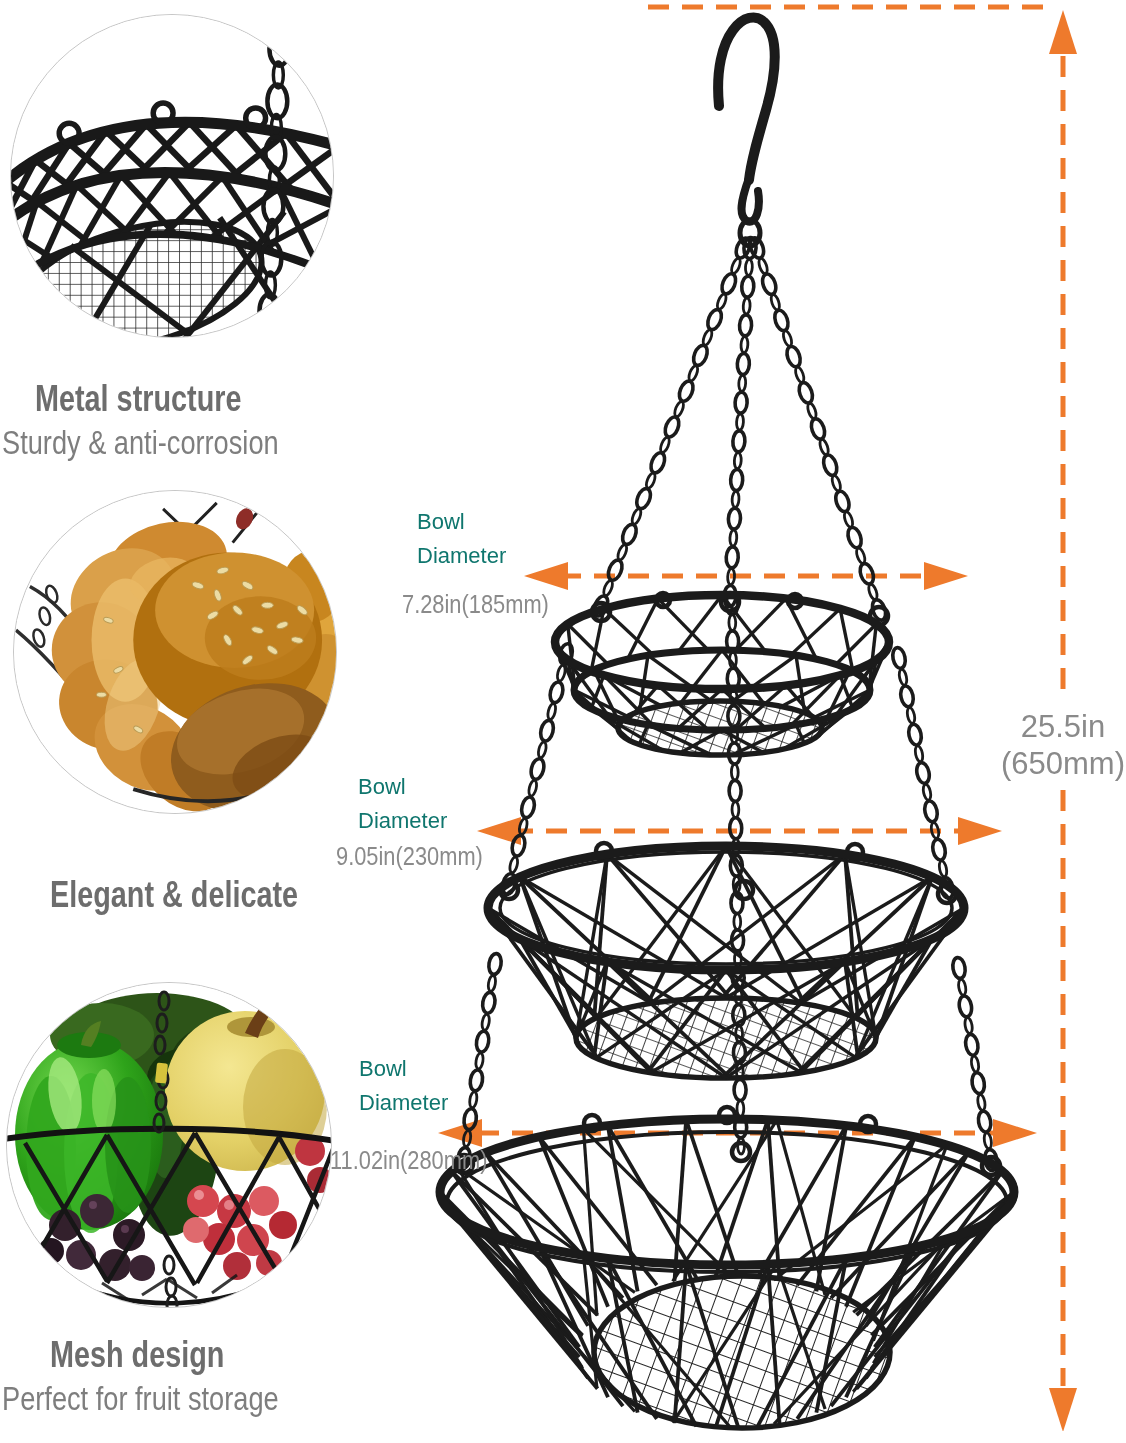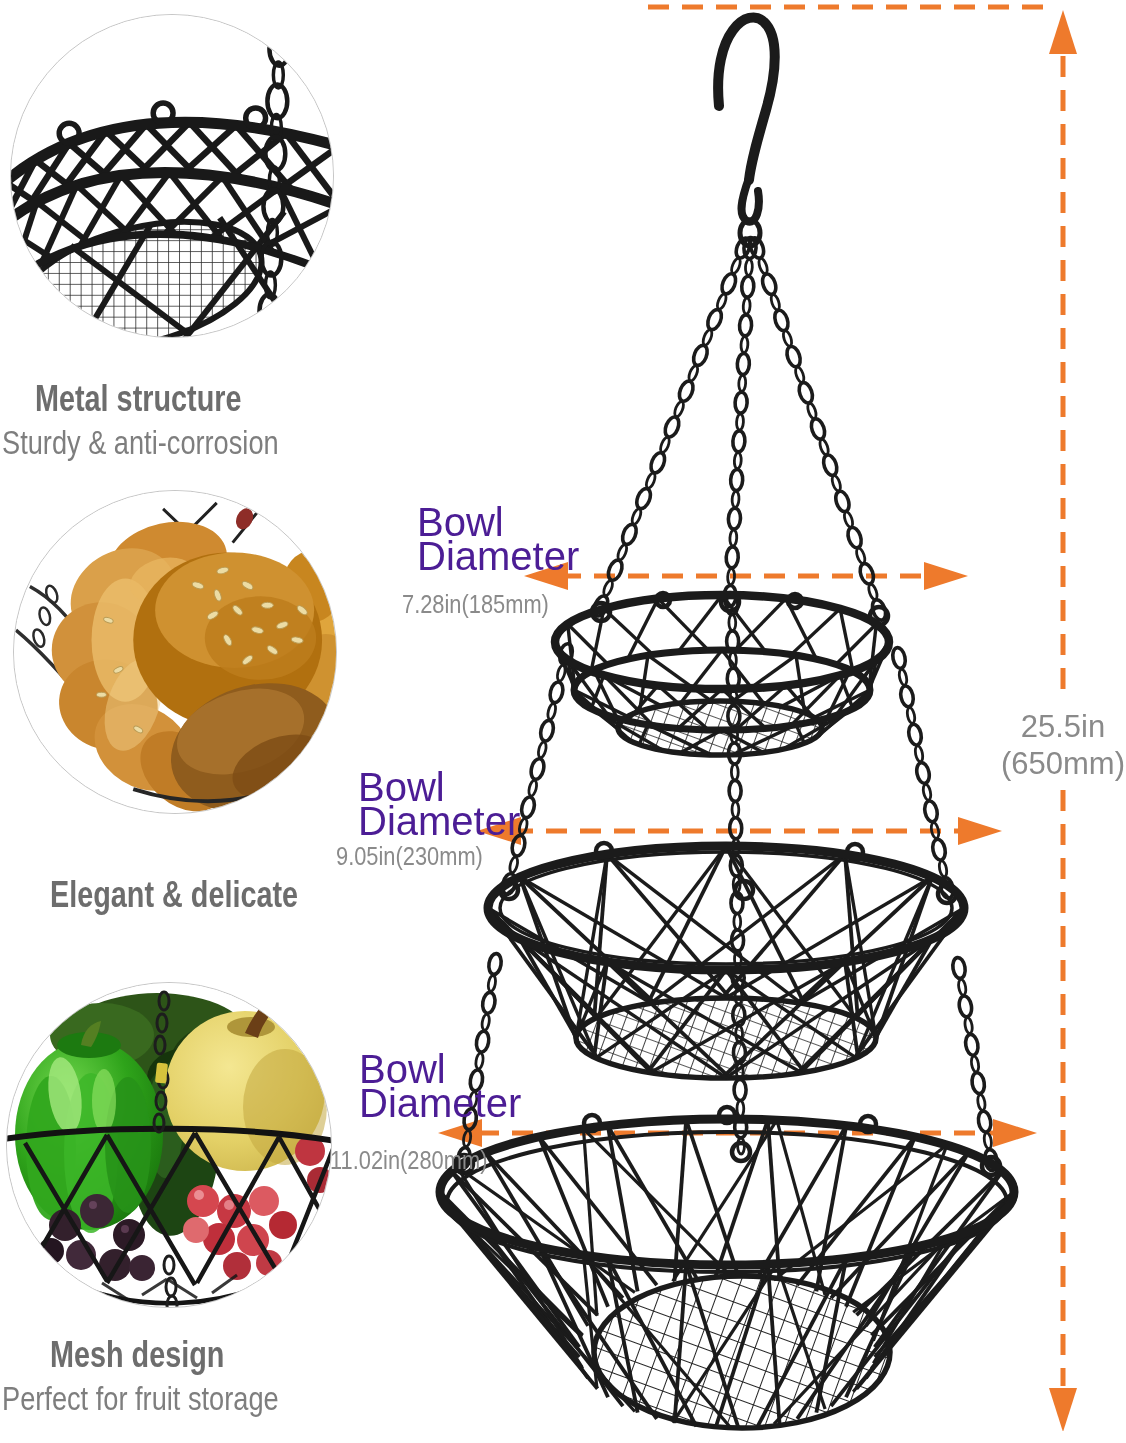--- a/index.html
+++ b/index.html
@@ -13,21 +13,21 @@
   #inset3{left:6px;top:982px;width:324px;height:324px;}
   .inset-title{position:absolute;font-weight:bold;font-size:36px;color:#6d6d6d;
                transform:scaleX(.8);transform-origin:0 0;white-space:nowrap;}
   .inset-sub{position:absolute;font-size:34px;color:#7e7e7e;
              transform:scaleX(.8);transform-origin:0 0;white-space:nowrap;}
   #cap1-title{left:35px;top:378px;}
   #cap1-sub{left:2px;top:423px;}
   #cap2-title{left:50px;top:874px;}
   #cap3-title{left:50px;top:1334px;}
   #cap3-sub{left:2px;top:1379px;}
-  .dim-label{position:absolute;width:128px;font-size:40px;line-height:34px;color:#4c1d95;}
+  .dim-label{position:absolute;width:128px;font-size:22px;line-height:34px;color:#0f766e;}
   #dim1-label{left:417px;top:505px;}
   #dim2-label{left:358px;top:770px;}
   #dim3-label{left:359px;top:1052px;}
   .dim-value{position:absolute;font-size:26px;color:#8a8a8a;white-space:nowrap;
              transform:scaleX(.84);transform-origin:0 50%;}
   #dim1-value{left:402px;top:589px;}
   #dim2-value{left:336px;top:841px;}
   #dim3-value{left:330px;top:1145px;}
   .vdim{position:absolute;left:983px;top:708px;width:160px;text-align:center;
         font-size:31px;line-height:37px;color:#8a8a8a;}

